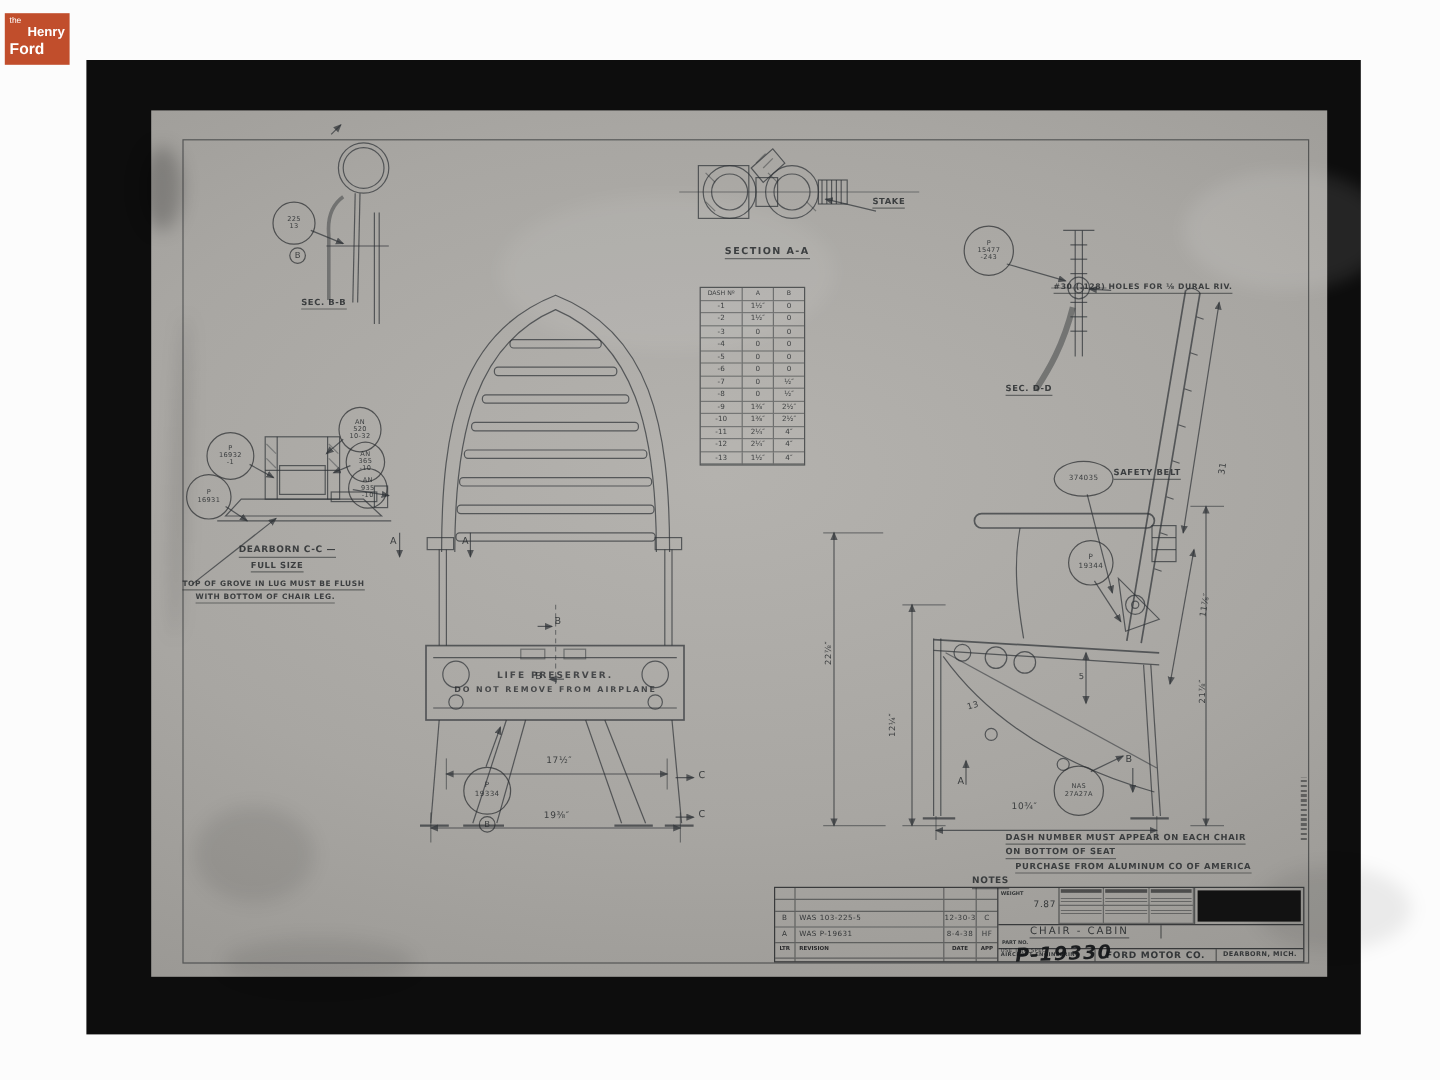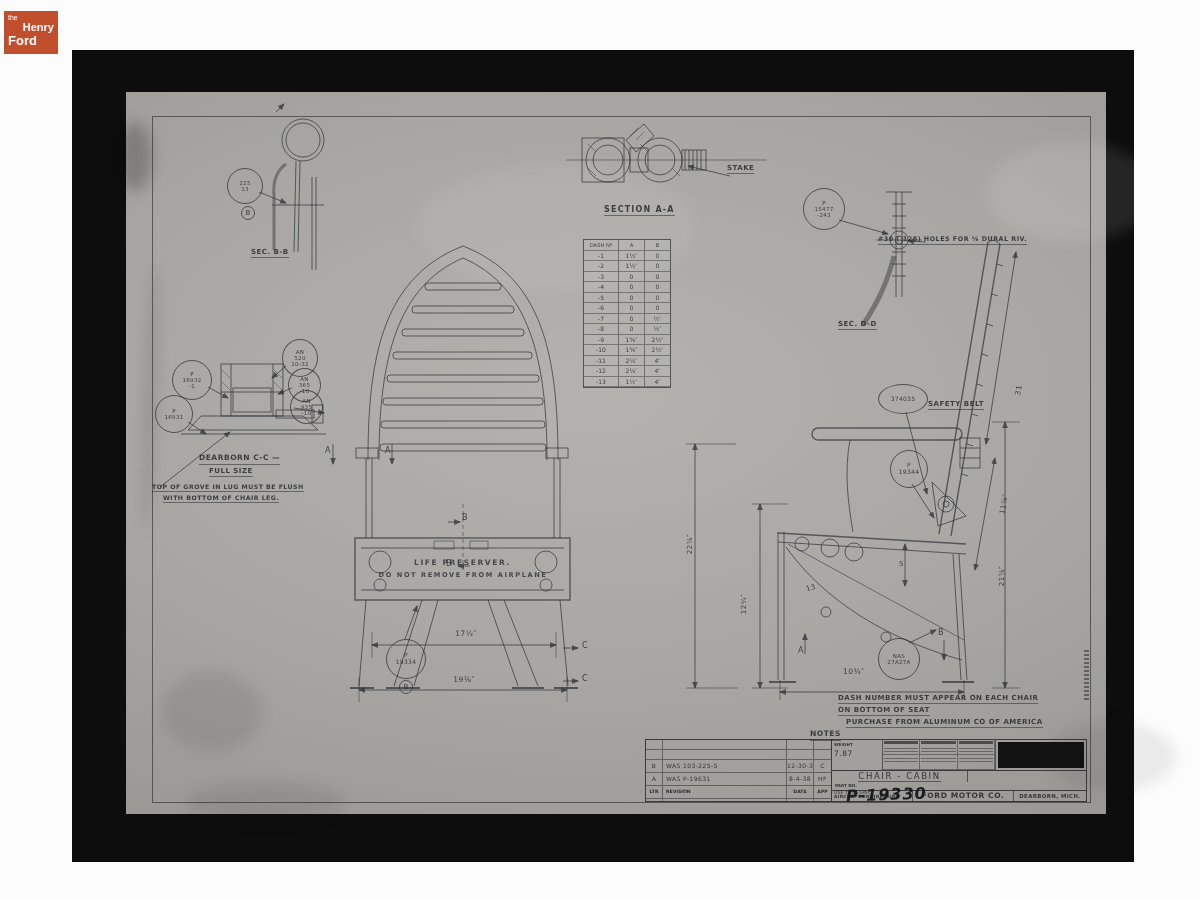--- a/index.html
+++ b/index.html
@@ -51,21 +51,21 @@
   .rc1{width:16px;text-align:center;} .rc2{width:120px;padding-left:3px;}
   .rc3{width:26px;text-align:center;} .rc4{flex:1;border-right:none!important;text-align:center;}
   .rev-empty{height:9px;}
   .rev-data{height:12px;font-size:6px;line-height:12px;letter-spacing:.4px;}
   .rev-head{height:12px;font-size:4.6px;line-height:12px;font-weight:bold;
             color:rgba(25,27,29,.9);}
   .rev-fill{flex:1;border-bottom:none;}
   .tmain{flex:1;display:flex;flex-direction:column;}
   .tm-top{height:30px;border-bottom:1px solid rgba(30,33,35,.8);display:flex;}
   .wcell{width:46px;border-right:1px solid rgba(30,33,35,.6);padding:2px 2px;}
-  .wlabel{font-size:4.2px;font-weight:bold;} .wval{font-size:7.5px;margin-top:2px;letter-spacing:.5px;}
+  .wlabel{font-size:4.2px;font-weight:bold;} .wval{font-size:7.5px;margin-top:2px;letter-spacing:.5px;text-align:right;}
   .scrib-grid{width:112px;border-right:1px solid rgba(30,33,35,.6);display:flex;flex-wrap:wrap;}
   .scrib{width:33.3%;height:15px;box-sizing:border-box;border-right:1px solid rgba(30,33,35,.45);
          border-bottom:1px solid rgba(30,33,35,.45);padding:1px;}
   .scrib-bar{height:3px;background:rgba(20,22,24,.6);margin-bottom:2px;}
   .scrib-lines{height:6px;background:repeating-linear-gradient(0deg,rgba(30,33,36,.45) 0 1px,transparent 1px 3px);}
   .blackbox{flex:1;background:#121212;margin:2px;}
   .tm-title{height:21px;border-bottom:1px solid rgba(30,33,35,.8);display:flex;flex-direction:column;}
   .titlecell{width:135px;border-right:1px solid rgba(30,33,35,.6);display:flex;
      align-items:center;justify-content:center;}
   .titletext{font-size:8.5px;letter-spacing:1.6px;border-bottom:1px solid rgba(40,43,46,.6);}
@@ -441,21 +441,21 @@
   <div class="t" style="left:325px;top:446px;font-size:8px;">A</div>
   <div class="t" style="left:385px;top:446px;font-size:8px;">A</div>
   <div class="t" style="left:462px;top:513px;font-size:8px;">B</div>
   <div class="t" style="left:446px;top:559px;font-size:8px;">B</div>
   <div class="t" style="left:582px;top:641px;font-size:8px;">C</div>
   <div class="t" style="left:582px;top:674px;font-size:8px;">C</div>
 
   <div class="balloon" style="left:878px;top:384px;width:48px;height:28px;font-size:6px;">
     <div>374035</div>
   </div>
-  <div class="t u" style="left:928px;top:400px;">SAFETY BELT</div>
+  <div class="t u" style="left:928px;top:390px;">SAFETY BELT</div>
   <div class="balloon" style="left:890px;top:450px;width:36px;height:36px;font-size:6px;">
     <div>P</div>
     <div>19344</div>
   </div>
   <div class="balloon" style="left:878px;top:638px;width:40px;height:40px;font-size:5.5px;">
     <div>NAS</div>
     <div>27A27A</div>
   </div>
   <div class="t" style="left:1014px;top:386px;transform:rotate(-81deg);font-size:7.5px;">31</div>
   <div class="t" style="left:994px;top:500px;transform:rotate(-80deg);font-size:7px;">11⅞″</div>

